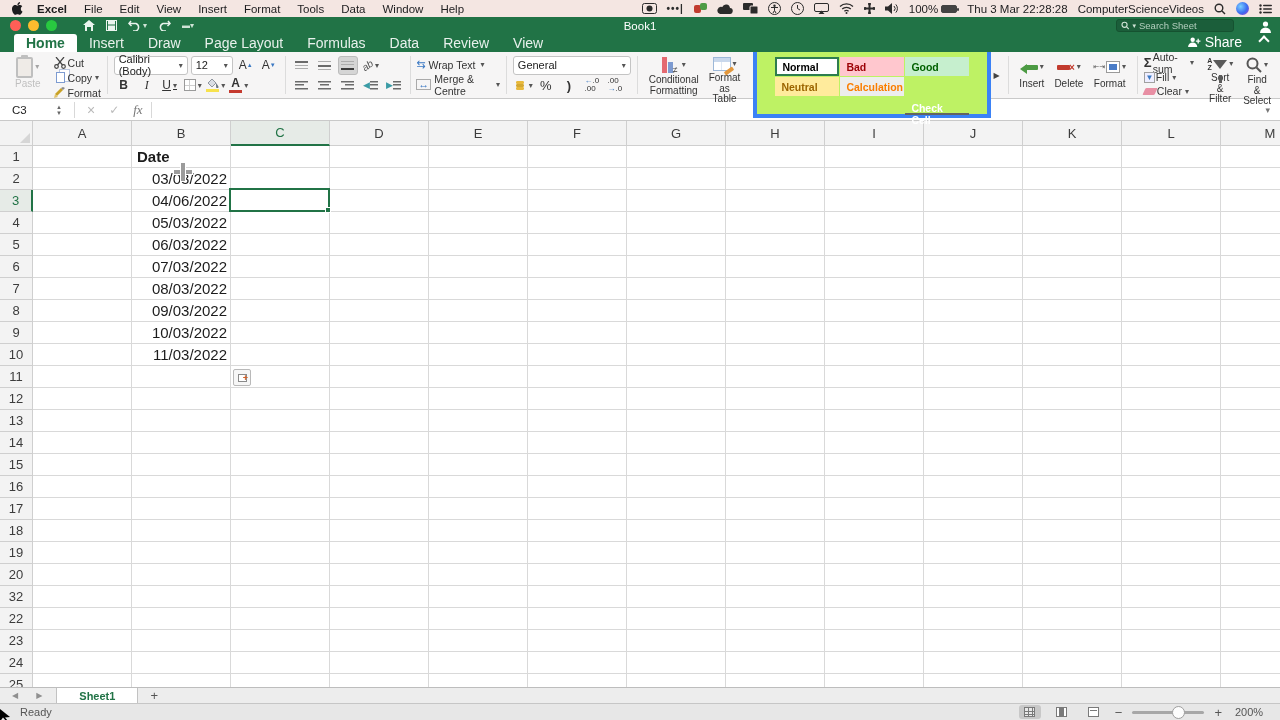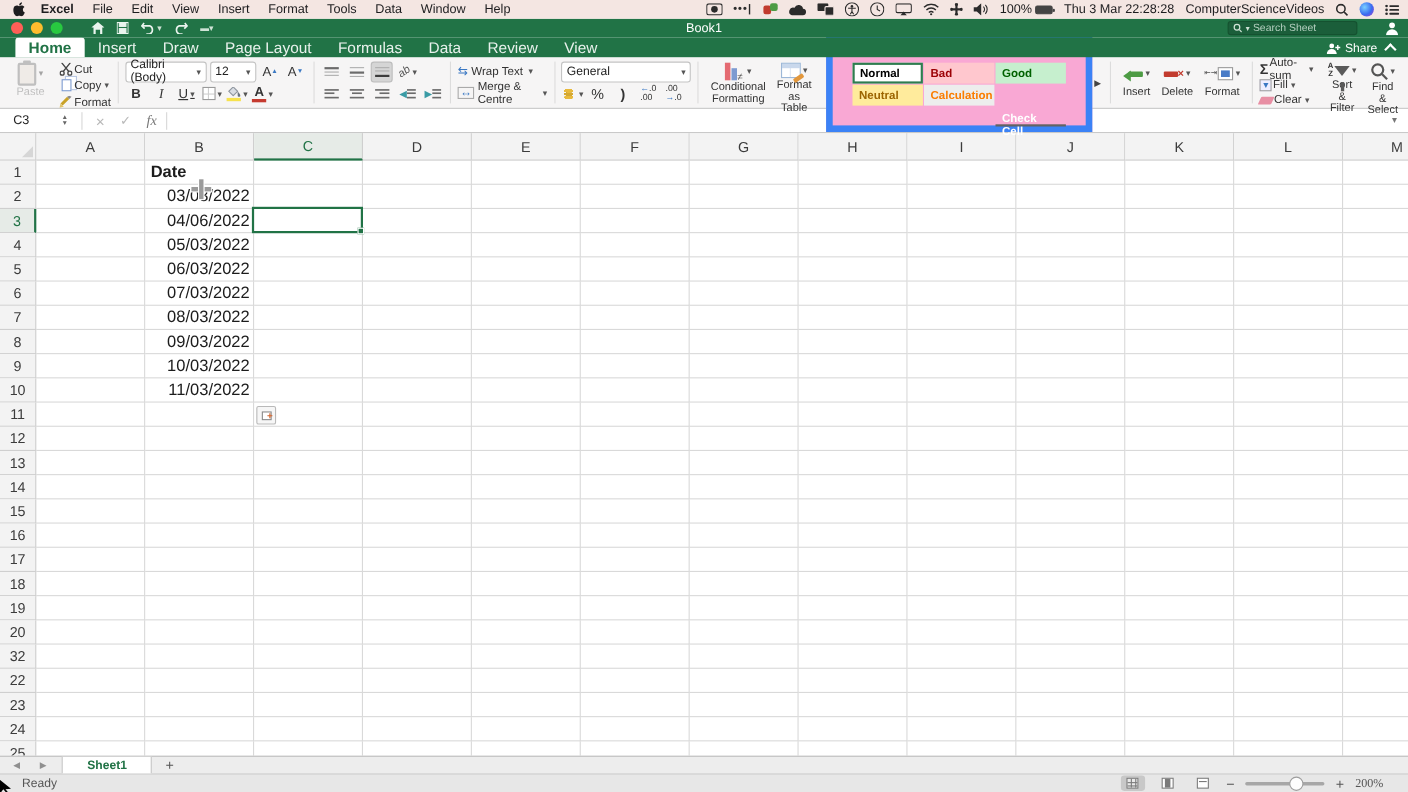--- a/index.html
+++ b/index.html
@@ -33,21 +33,21 @@
   .tsearch { margin-left:auto; margin-right:46px; width:118px; height:13px; background:#1b5e3a; border:1px solid #155230;
      border-radius:3px; display:flex; align-items:center; padding:0 4px; gap:3px; }
   .tsearch input { background:transparent; border:none; outline:none; color:#cfe3d6; font-size:9.5px; width:90px; font-family:inherit;}
   .tsearch input::placeholder { color:#b4cfbf; }
   .t-person { position:absolute; right:8px; top:2px; color:#fff; }
 
   
   .tabrow { position:absolute; top:34px; left:0; width:1280px; height:18px; background:#217346; display:flex; align-items:flex-end; z-index:48;}
   .rtab { font-size:14px; color:#e8f1ec; padding:3px 12px 3px; height:18px; display:flex; align-items:center; }
   .rtab.active { background:#ffffff; color:#217346; font-weight:bold; border-radius:3px 3px 0 0; margin-left:14px; }
-  .tab-right { margin-left:auto; display:flex; align-items:flex-start; gap:8px; color:#fff; font-size:11px; padding-right:12px; padding-bottom:2px;}
+  .tab-right { margin-left:auto; display:flex; align-items:flex-start; gap:18px; color:#fff; font-size:14px; padding-right:12px; padding-bottom:2px;}
   .share-wrap { display:flex; align-items:center; gap:4px; }
   .chev-up { width:8px; height:8px; border-left:2px solid #fff; border-top:2px solid #fff; transform:rotate(45deg); margin-top:3px;}
 
   
   .ribbon { position:absolute; top:52px; left:0; width:1280px; height:47px; background:#f6f5f5; border-bottom:1px solid #c9c9c9;
      display:flex; align-items:stretch; font-size:10.5px; color:#333; z-index:47;}
   .rgroup { display:flex; flex-direction:column; justify-content:flex-start; padding:3px 4px; }
   .rdiv { width:1px; background:#dcdcdc; margin:4px 2px; }
   .rrow { display:flex; align-items:center; gap:3px; height:21px; }
   .bigbtn { display:flex; flex-direction:column; align-items:center; justify-content:flex-start; padding:2px 5px; line-height:1.05;
@@ -79,22 +79,22 @@
       radial-gradient(ellipse 6px 2.5px at 7px 5.5px,#d4a832 70%,transparent 72%),
       radial-gradient(ellipse 6px 2.5px at 7px 8.5px,#e8b93c 70%,transparent 72%);}
   .dec { font-size:8px; line-height:1; text-align:left; color:#333; }
   .dec b { color:#3a78c3; }
   .cf-ico { width:18px; height:16px; position:relative; }
   .cf-ico i { position:absolute; }
   .fat-ico { width:18px; height:14px; border:1px solid #9db8d8; background:
       linear-gradient(#c9d8ec,#c9d8ec) 0 0/100% 4px no-repeat,
       linear-gradient(#dfe8f4,#dfe8f4) center/1px 100% no-repeat, #fff; position:relative;}
   .fat-brush { position:absolute; right:-4px; bottom:-3px; width:10px; height:4px; background:#e2973c; transform:rotate(-35deg); border-radius:1px;}
-  .styles-box { display:grid; grid-template-columns:repeat(3,64px); grid-auto-rows:19px; gap:1px; background:#f9a8d4;
-      border:6px solid #3b82f6; padding:18px; margin-top:3px;}
+  .styles-box { display:grid; grid-template-columns:repeat(3,64px); grid-auto-rows:19px; gap:1px; background:#bef264;
+      border:4px solid #3b82f6; padding:18px; margin-top:3px;}
   .style-chip { display:flex; align-items:center; padding:0 5px; font-size:10.5px; font-weight:bold; border:1px solid transparent;}
   .style-chip.selected { border:2px solid #2e7d4f; }
   .styles-more { display:flex; align-items:center; font-size:8px; color:#444; padding:0 2px;}
   .ins-ico { width:18px; height:12px; position:relative;}
   .ins-ico .bar { position:absolute; left:5px; top:4px; width:13px; height:5px; border-radius:1px;}
   .ins-ico .arr { position:absolute; top:3px; width:0; height:0; border-style:solid; }
   .fmt-ico { width:14px; height:12px; border:1px solid #9a9a9a; background:#fff; position:relative;}
   .fmt-ico i { position:absolute; left:2px; top:2px; width:8px; height:6px; background:#4a7cc7;}
   .sum { font-size:13px; font-weight:bold; color:#333; }
   .fill-ico { width:11px; height:11px; border:1px solid #a0a0a0; background:#eef; display:flex; align-items:center; justify-content:center; font-size:8px; color:#3a78c3;}
@@ -159,21 +159,21 @@
       background: linear-gradient(#7a7a7a,#7a7a7a) 0 3px/100% 1px no-repeat,
                   linear-gradient(#7a7a7a,#7a7a7a) 0 6px/100% 1px no-repeat,
                   linear-gradient(#7a7a7a,#7a7a7a) 3px 0/1px 100% no-repeat,
                   linear-gradient(#7a7a7a,#7a7a7a) 7px 0/1px 100% no-repeat,
                   #e9e9e9; border:1px solid #7a7a7a;}
   .vi-layout { width:11px; height:10px; border:1px solid #7a7a7a; background:linear-gradient(#7a7a7a,#7a7a7a) center/5px 100% no-repeat,#fff;}
   .vi-break { width:11px; height:10px; border:1px solid #7a7a7a; background:linear-gradient(#7a7a7a,#7a7a7a) center 2px/7px 1px no-repeat,#fff;}
   .zoom-track { width:72px; height:3px; background:#a7a7a7; border-radius:2px; position:relative; }
   .zoom-thumb { position:absolute; left:40px; top:-5px; width:13px; height:13px; border-radius:50%; background:#fdfdfd; border:1px solid #9e9e9e;}
   .zoom-pm { font-size:13px; color:#555; }
-  .zoom-pct { min-width:34px; text-align:left;font-family:Liberation Serif, serif; }
+  .zoom-pct { min-width:34px; text-align:center; }
 
   .arrow-cursor { position:absolute; left:0px; top:709px; z-index:60; }
 </style>
 </head>
 <body>
 
 <div class="menubar">
   <span class="apple">
     <svg width="11" height="13" viewBox="0 0 14 17" fill="#1d1d1f">
         <path d="M11.3 9c0-2.2 1.8-3.2 1.9-3.3-1-1.5-2.6-1.7-3.2-1.7-1.3-.1-2.6.8-3.2.8-.7 0-1.7-.8-2.8-.8C2.6 4 1.2 4.9.5 6.2c-1.5 2.6-.4 6.4 1 8.5.7 1 1.6 2.2 2.7 2.1 1.1 0 1.5-.7 2.8-.7s1.7.7 2.8.7 1.9-1 2.6-2.1c.8-1.2 1.2-2.4 1.2-2.4s-2.3-.9-2.3-3.3zM9.4 2.5C10 1.8 10.4.8 10.3 0 9.4 0 8.4.6 7.8 1.3c-.5.6-1 1.6-.9 2.5 1 0 2-.6 2.5-1.3z"></path>

